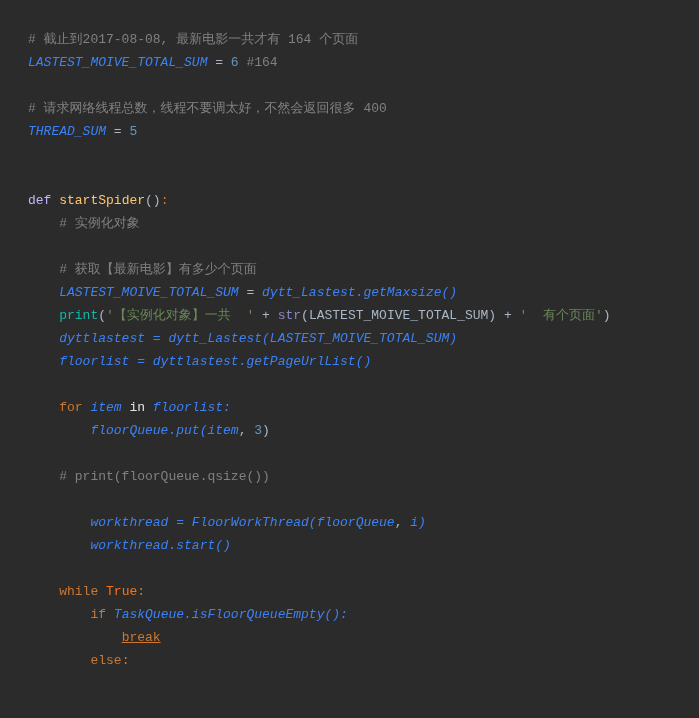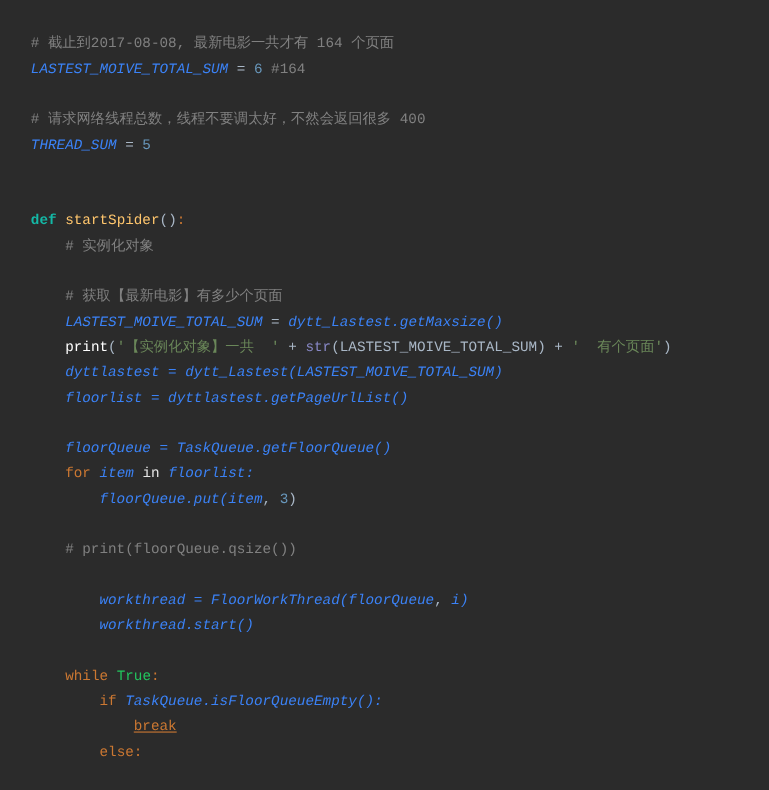--- a/index.html
+++ b/index.html
@@ -10,34 +10,34 @@
     line-height: 23px;
     color: #a9b7c6;
     padding: 28px;
     width: 699px;
   }
   .code-line { white-space: pre; }
   .comment { color: #808080; }
   .identifier { color: #3b82f6; font-style: italic; }
   .operator { color: #a9b7c6; }
   .number { color: #6897bb; }
-  .keyword-def { color: #14b8a6; font-weight: bold; }
+  .keyword-def { color: #c4b5fd; }
   .keyword-for { color: #cc7832; }
   .keyword-in { color: #e5e5e5; }
   .keyword-while { color: #cc7832; margin-top: 48px; }
-  .keyword-true { color: #22c55e; }
+  .keyword-true { color: #f97316; }
   .keyword-if { color: #cc7832; }
   .keyword-else { color: #cc7832; }
   .keyword-break { color: #cc7832; text-decoration: underline; }
   .func-name { color: #ffc66d; }
   .paren { color: #a9b7c6; }
   .colon { color: #cc7832; }
   .string { color: #6a8759; }
   .builtin { color: #8888c6; }
-  .print { color: #ffffff; }
+  .print { color: #14b8a6; }
 </style>
 </head>
 <body>
 
 <div>
 <div class="code-line"><span class="comment"># 截止到2017-08-08, 最新电影一共才有 164 个页面</span></div>
 <div class="code-line"><span class="identifier">LASTEST_MOIVE_TOTAL_SUM</span><span class="operator"> = </span><span class="number">6</span><span class="comment"> #164</span></div>
 <div class="code-line">&nbsp;</div>
 <div class="code-line"><span class="comment"># 请求网络线程总数，线程不要调太好，不然会返回很多 400</span></div>
 <div class="code-line"><span class="identifier">THREAD_SUM</span><span class="operator"> = </span><span class="number">5</span></div>
@@ -45,21 +45,20 @@
 <div class="code-line">&nbsp;</div>
 <div class="code-line"><span class="keyword-def">def </span><span class="func-name">startSpider</span><span class="paren">()</span><span class="colon">:</span></div>
 <div class="code-line"><span class="comment">    # 实例化对象</span></div>
 <div class="code-line">&nbsp;</div>
 <div class="code-line"><span class="comment">    # 获取【最新电影】有多少个页面</span></div>
 <div class="code-line"><span class="identifier">    LASTEST_MOIVE_TOTAL_SUM </span><span class="operator">=</span><span class="identifier"> dytt_Lastest.getMaxsize()</span></div>
 <div class="code-line"><span>    </span><span class="print">print</span><span class="paren">(</span><span class="string">'【实例化对象】一共  '</span><span class="operator"> + </span><span class="builtin">str</span><span class="paren">(LASTEST_MOIVE_TOTAL_SUM)</span><span class="operator"> + </span><span class="string">'  有个页面'</span><span class="paren">)</span></div>
 <div class="code-line"><span class="identifier">    dyttlastest = dytt_Lastest(LASTEST_MOIVE_TOTAL_SUM)</span></div>
 <div class="code-line"><span class="identifier">    floorlist = dyttlastest.getPageUrlList()</span></div>
 <div class="code-line">&nbsp;</div>
-<div class="code-line"><span class="identifier">    floorQueue = TaskQueue.getFloorQueue()</span></div>
 <div class="code-line"><span>    </span><span class="keyword-for">for </span><span class="identifier">item </span><span class="keyword-in">in </span><span class="identifier">floorlist:</span></div>
 <div class="code-line"><span class="identifier">        floorQueue.put(item</span><span class="operator">, </span><span class="number">3</span><span class="paren">)</span></div>
 <div class="code-line">&nbsp;</div>
 <div class="code-line"><span class="comment">    # print(floorQueue.qsize())</span></div>
 <div class="code-line">&nbsp;</div>
 <div class="code-line"><span class="identifier">        workthread = FloorWorkThread(floorQueue</span><span class="operator">, </span><span class="identifier">i)</span></div>
 <div class="code-line"><span class="identifier">        workthread.start()</span></div>
 <div class="code-line">&nbsp;</div>
 <div class="code-line"><span>    </span><span class="keyword-while">while </span><span class="keyword-true">True</span><span class="colon">:</span></div>
 <div class="code-line"><span>        </span><span class="keyword-if">if </span><span class="identifier">TaskQueue.isFloorQueueEmpty():</span></div>

